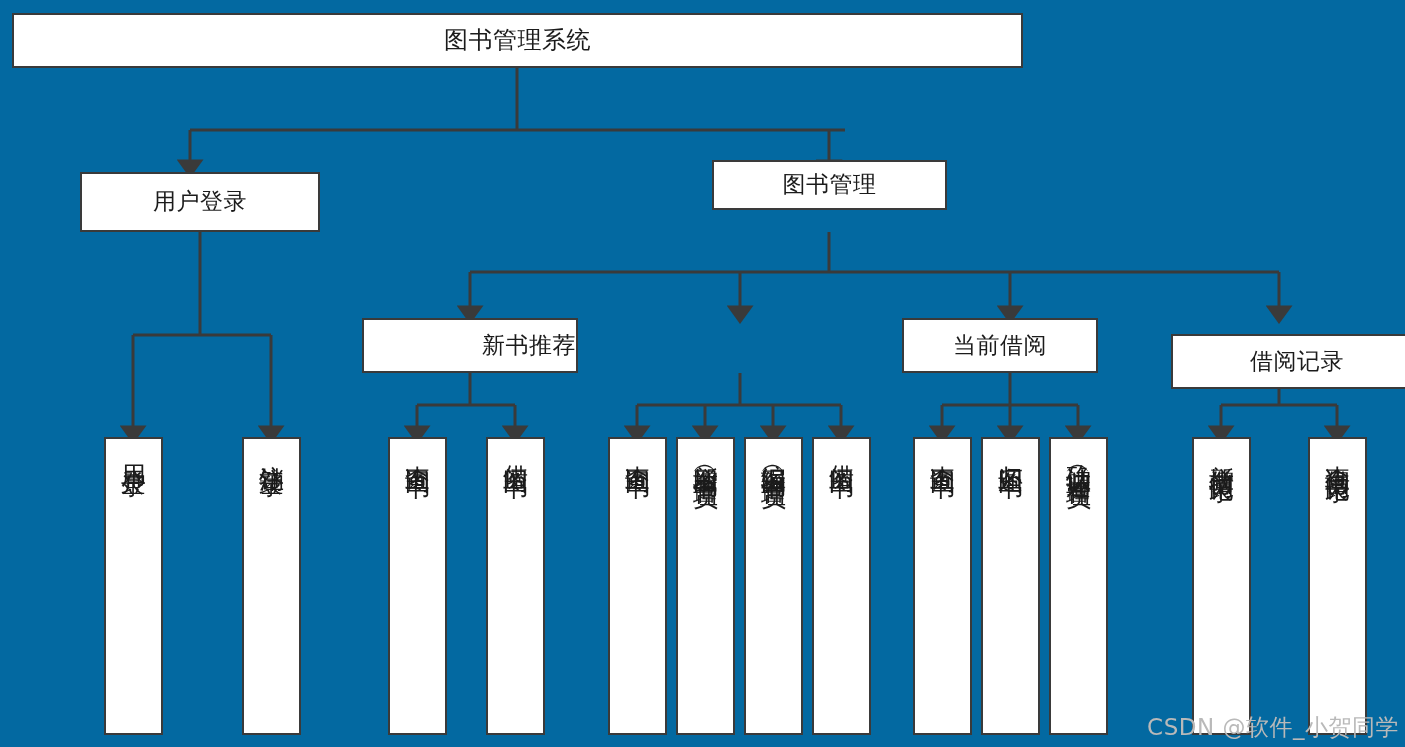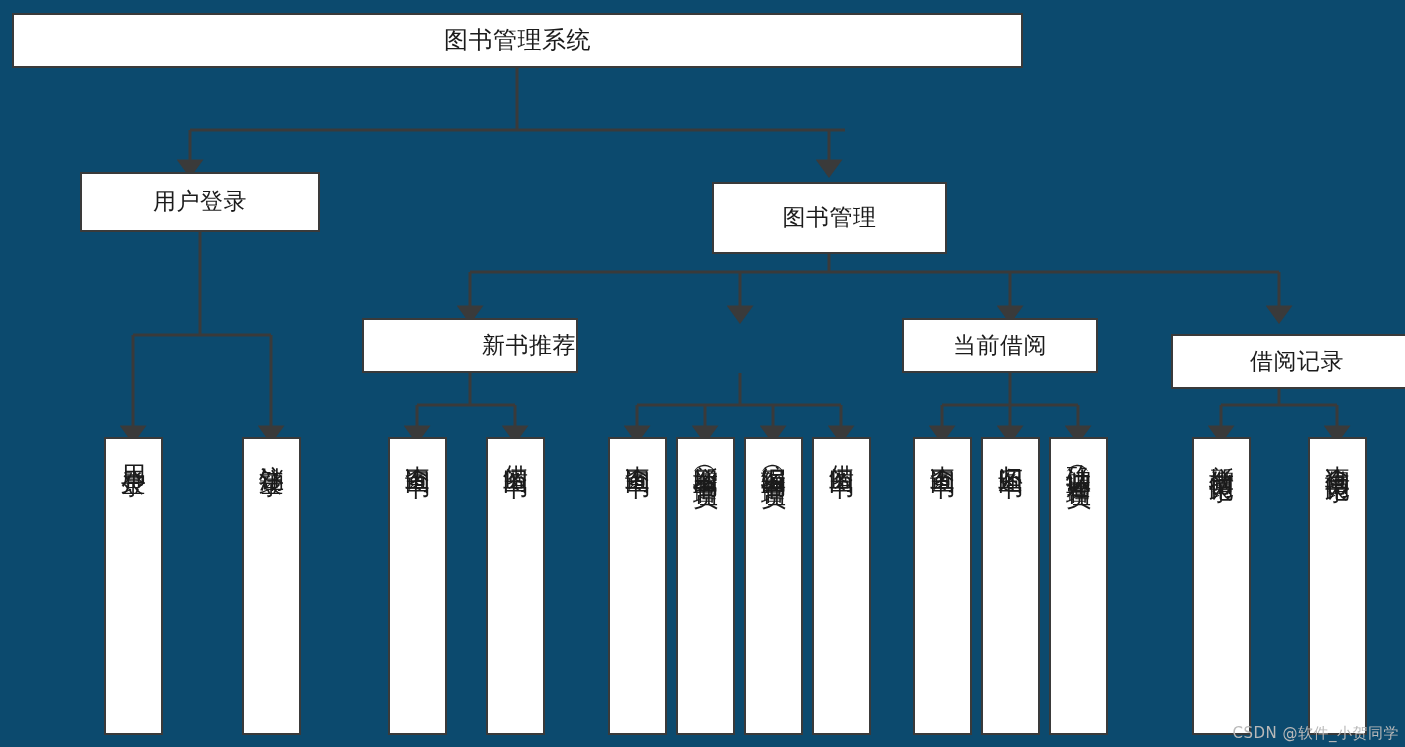--- a/index.html
+++ b/index.html
@@ -8,21 +8,21 @@
     padding: 0;
     background: #ffffff;
   }
   body {
     font-family: "DejaVu Sans", "Liberation Sans", sans-serif;
   }
   #canvas {
     position: relative;
     width: 1405px;
     height: 747px;
-    background: #0c4a6e;
+    background: #0369a1;
     overflow: hidden;
   }
   svg.wires {
     position: absolute;
     left: 0;
     top: 0;
     width: 1405px;
     height: 747px;
     pointer-events: none;
   }
@@ -61,21 +61,21 @@
     text-orientation: upright;
     font-size: 25px;
     line-height: 1;
     letter-spacing: 3px;
     margin-top: 6px;
   }
   .watermark {
     position: absolute;
     right: 6px;
     bottom: 4px;
-    font-size: 15px;
+    font-size: 23px;
     color: #b9b9b9;
     letter-spacing: 0.5px;
     white-space: nowrap;
     font-family: "DejaVu Sans", "Liberation Sans", sans-serif;
   }
 </style>
 </head>
 <body>
 
 <div id="canvas">
@@ -130,21 +130,21 @@
     </g>
   </svg>
 
   <div class="node horiz root" style="left:12px; top:13px; width:1011px; height:55px;">
     <span class="lbl">图书管理系统</span>
   </div>
 
   <div class="node horiz" style="left:80px; top:172px; width:240px; height:60px;">
     <span class="lbl">用户登录</span>
   </div>
-  <div class="node horiz" style="left:712px; top:182px; width:235px; height:72px;">
+  <div class="node horiz" style="left:712px; top:160px; width:235px; height:50px;">
     <span class="lbl">图书管理</span>
   </div>
 
   <div class="node horiz" style="left:362px; top:318px; width:216px; height:55px;justify-content:flex-end;">
     <span class="lbl">新书推荐</span>
   </div>
   <div class="node horiz" style="left:902px; top:318px; width:196px; height:55px;">
     <span class="lbl">当前借阅</span>
   </div>
   <div class="node horiz" style="left:1171px; top:334px; width:252px; height:55px;">

